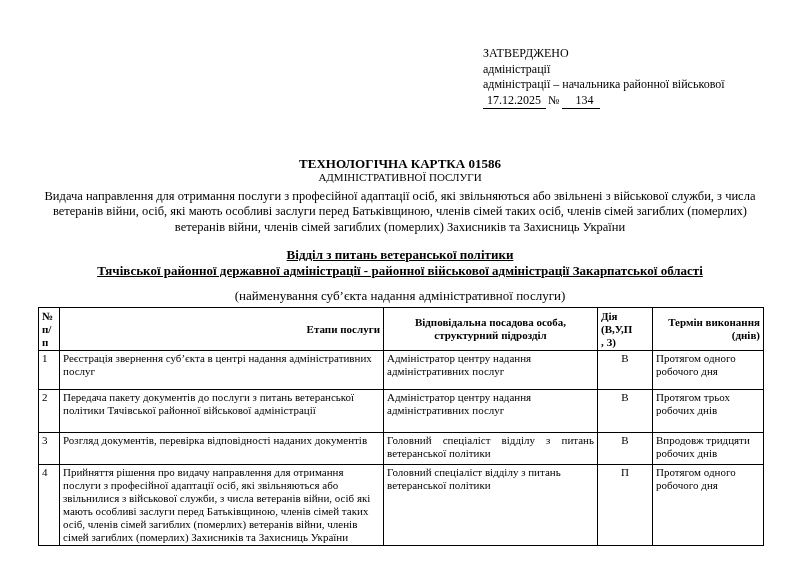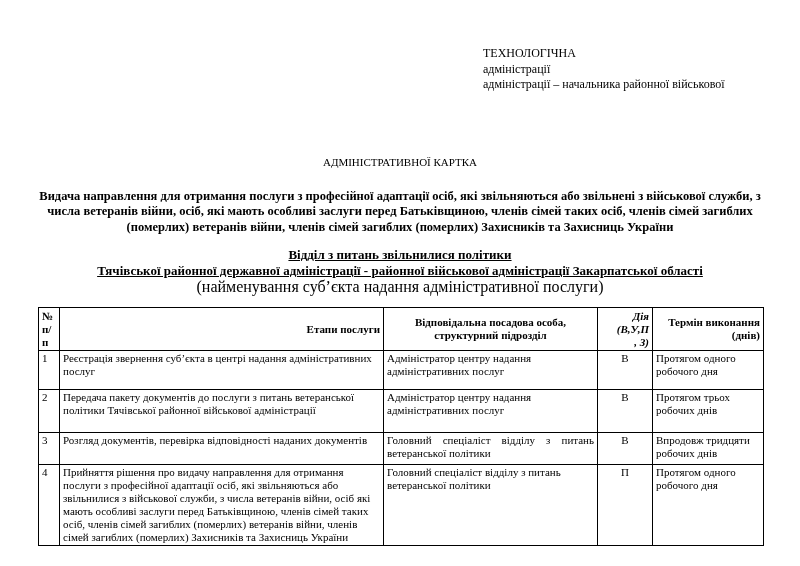--- a/index.html
+++ b/index.html
@@ -27,30 +27,30 @@
   .u-num { border-bottom: 1px solid #000; padding: 0 7px 1px 13px; margin-left: 3px; }
 
   
   .titleblock { position: absolute; left: 0; right: 0; top: 156px; text-align: center; }
   .card-title { font-size: 13px; font-weight: bold; line-height: 15px; }
   .card-subtitle { font-size: 11px; line-height: 13px; }
 
   
   .desc {
     position: absolute; left: 32px; right: 32px; top: 189px;
-    text-align: center; font-weight: bold;
+    text-align: center; font-weight: normal;
     font-size: 12.5px; line-height: 15.3px;
   }
 
   
   .provider { position: absolute; left: 0; right: 0; top: 247px; text-align: center; }
   .provider .dept, .provider .adm {
     font-size: 13px; font-weight: bold; text-decoration: underline; line-height: 16px;
   }
-  .provider .cap { font-size: 16px; line-height: 13px; margin-top: 1px; }
+  .provider .cap { font-size: 13px; line-height: 13px; margin-top: 10px; }
 
   
   table.svc {
     position: absolute; left: 38px; top: 307px; width: 725px;
     border-collapse: collapse; table-layout: fixed;
     font-size: 11px; line-height: 13px;
   }
   table.svc td, table.svc th {
     border: 1px solid #000000;
     padding: 1px 3px;
@@ -59,51 +59,55 @@
     font-weight: normal;
   }
   table.svc th {
     font-weight: bold;
     white-space: pre-line;
     vertical-align: middle;
   }
   th.h-num  { text-align: left; padding-left: 2px; }
   th.h-stages { text-align: right; }
   th.h-resp { }
-  th.h-action { text-align: right; font-style: italic; }
+  th.h-action { text-align: left; }
   th.h-term { text-align: right; }
   td.c-num { padding-left: 2px; }
   td.c-action { text-align: center; }
   td.c-resp-mid { vertical-align: middle; }
   td.c-just { text-align: justify; }
   tr.r-hdr { height: 43px; }
   tr.r1 { height: 39px; }
   tr.r2 { height: 43px; }
   tr.r3 { height: 32px; }
   tr.r4 { height: 74px; }
 </style>
 </head>
 <body>
 
 <div class="page">
 
   <div class="approval">
-    <div>ТЕХНОЛОГІЧНА</div>
+    <div>ЗАТВЕРДЖЕНО</div>
     <div>адміністрації</div>
     <div>адміністрації – начальника районної військової</div>
+    <div class="date-line">
+      <span class="u-date">17.12.2025</span><span class="no-sign">№</span><span class="u-num">134</span>
+    </div>
   </div>
 
   <div class="titleblock">
-    <div class="card-subtitle">АДМІНІСТРАТИВНОЇ КАРТКА</div>
+    <div class="card-title">ТЕХНОЛОГІЧНА КАРТКА 01586</div>
+    <div class="card-subtitle">АДМІНІСТРАТИВНОЇ ПОСЛУГИ</div>
   </div>
 
   <div class="desc">Видача направлення для отримання послуги з професійної адаптації осіб, які звільняються або звільнені з військової служби, з числа ветеранів війни, осіб, які мають особливі заслуги перед Батьківщиною, членів сімей таких осіб, членів сімей загиблих (померлих) ветеранів війни, членів сімей загиблих (померлих) Захисників та Захисниць України</div>
 
   <div class="provider">
-    <div class="dept">Відділ з питань звільнилися політики</div>
+    <div class="dept">Відділ з питань ветеранської політики</div>
     <div class="adm">Тячівської  районної державної адміністрації - районної військової адміністрації Закарпатської області</div>
     <div class="cap">(найменування суб’єкта надання адміністративної послуги)</div>
   </div>
 
   <table class="svc">
     <colgroup>
       <col style="width:21px">
       <col style="width:324px">
       <col style="width:214px">
       <col style="width:55px">

